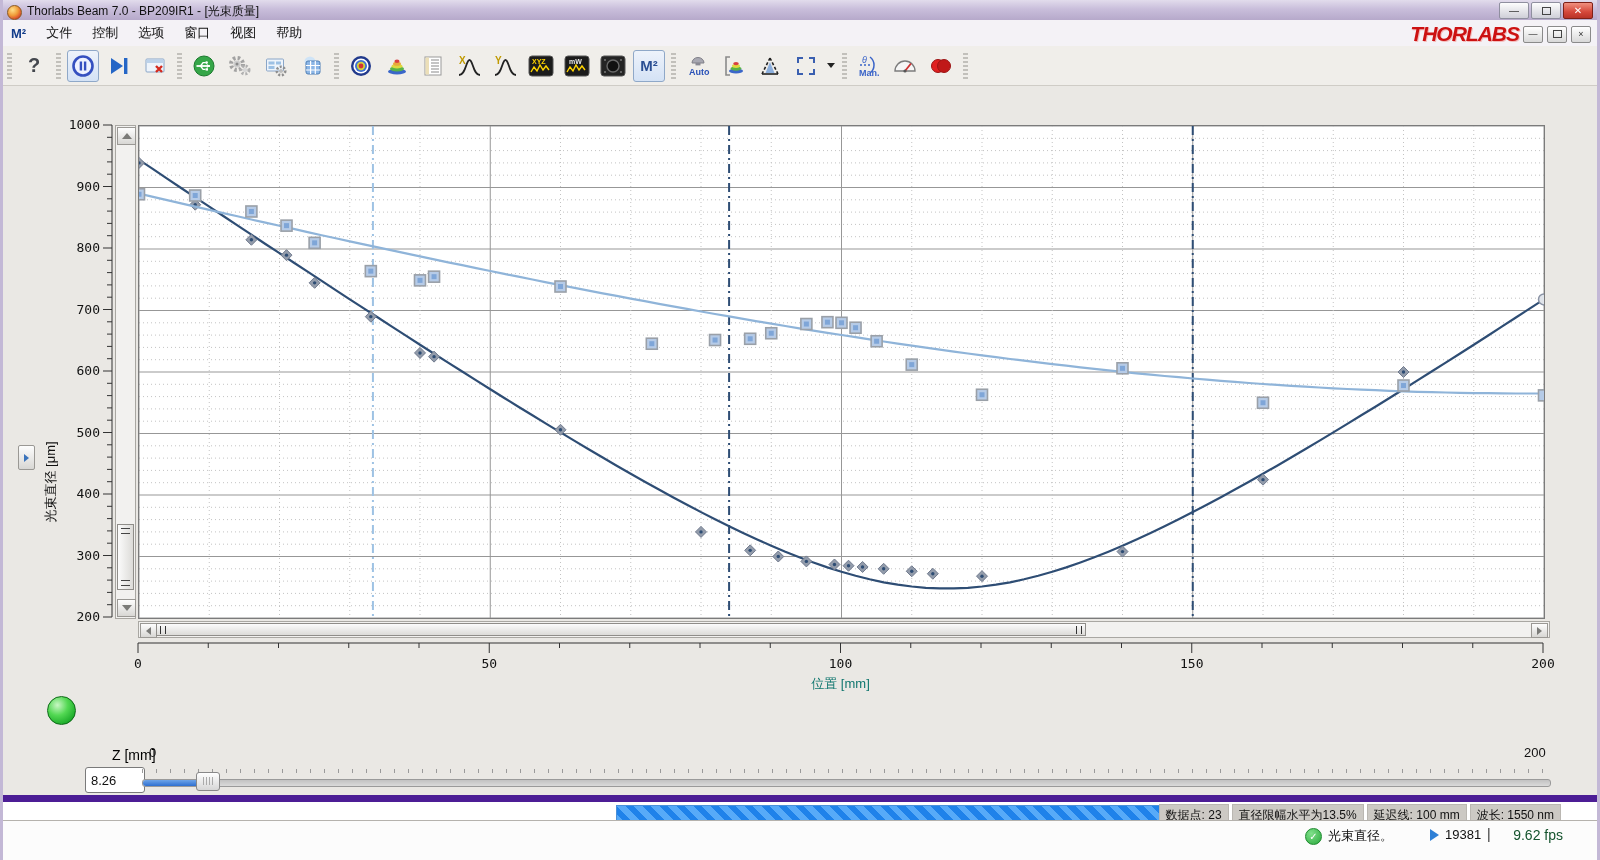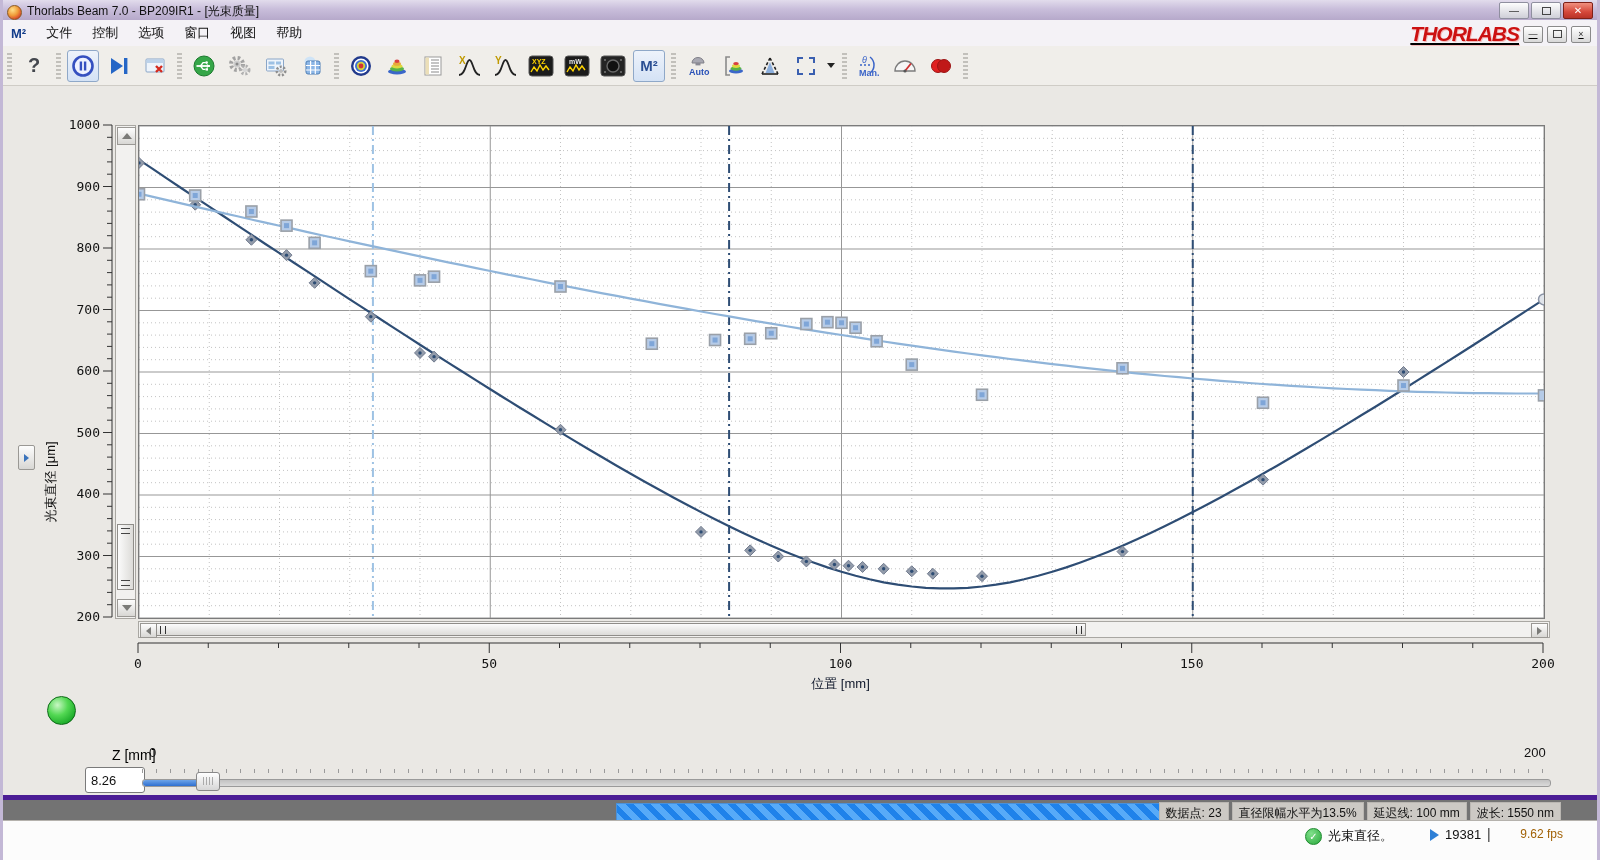--- a/index.html
+++ b/index.html
@@ -15,21 +15,21 @@
   .winbtn{width:28px;height:15px;border:1px solid #8f8f9f;border-radius:2px;
     background:linear-gradient(#fdfdfd,#cfcfd8);display:flex;align-items:center;justify-content:center;
     font-size:10px;line-height:1;color:#333;}
   .winbtn.close{background:linear-gradient(#f0907f,#d5473a 60%,#b93328);color:#fff;border-color:#7e2018;}
   .glyph-box{width:7px;height:6px;border:1px solid #444;display:inline-block;}
   
   .menubar{position:absolute;left:0;top:20px;width:100%;height:26px;background:#f4f2f6;
     border-bottom:1px solid #d7d4cf;display:flex;align-items:center;font-size:13px;}
   .menu-item{padding:4px 10px;color:#111;}
   .menu-item.m2{font-weight:bold;color:#123c8a;padding-left:8px;}
-  .brandrow{position:absolute;top:22px;right:6px;display:flex;align-items:center;gap:4px;text-decoration:underline;}
+  .brandrow{position:absolute;top:22px;right:6px;display:flex;align-items:center;gap:4px;}
   .logo{font-size:21px;font-weight:bold;font-style:italic;color:#cc1111;letter-spacing:-1px;
     text-shadow:1px 1px 0 #f4bcbc;}
   .mdibtn{width:18px;height:15px;border:1px solid #8a8a8a;border-radius:2px;background:linear-gradient(#fff,#d8d8d8);
     display:flex;align-items:center;justify-content:center;font-size:9px;color:#333;}
   .datetime{position:absolute;top:49px;right:9px;text-align:right;font-size:13px;color:#111;line-height:16px;}
   
   .toolbar{position:absolute;left:0;top:46px;width:100%;height:39px;background:#f0eeea;
     border-bottom:1px solid #cfccc6;display:flex;align-items:center;}
   .tb-grip{width:5px;height:26px;margin:0 4px;
     background:repeating-linear-gradient(180deg,#c2c0bb 0 2px,transparent 2px 4px);}
@@ -47,21 +47,21 @@
     background:linear-gradient(#f2f0ec,#d9d5cf);padding:3px 12px 4px;margin-right:2px;border-radius:2px 2px 0 0;}
   .tab.active{background:#eceae6;border-top:2px solid #3b74bc;padding-top:5px;position:relative;top:1px;}
   
   .content{position:absolute;left:0;top:115px;width:100%;height:680px;background:#eae8e4;}
   .ylab{position:absolute;left:-52px;top:358px;width:200px;text-align:center;font-size:13px;color:#111;
     transform:rotate(-90deg);}
   #yaxis-svg{position:absolute;left:60px;top:10px;overflow:visible;}
   #xaxis-svg{position:absolute;left:135px;top:527px;overflow:visible;}
   #yaxis-svg text,#xaxis-svg text{font-family:"DejaVu Sans Mono",monospace;font-size:13px;fill:#111;}
   #plot-svg{position:absolute;left:135px;top:10px;background:#fff;border:1px solid #7b7b7b;}
-  .xtitle{position:absolute;left:135px;top:560px;width:1405px;text-align:center;font-size:13px;color:#0f172a;}
+  .xtitle{position:absolute;left:135px;top:560px;width:1405px;text-align:center;font-size:13px;color:#0f766e;}
   .result{position:absolute;left:135px;top:580px;width:1405px;text-align:center;font-size:21px;font-weight:bold;color:#000;}
   
   .vscroll{position:absolute;left:112px;top:10px;width:21px;height:494px;background:#f2f1ef;border:1px solid #a9a7a2;box-sizing:border-box;}
   .varrow{position:absolute;left:1px;width:17px;height:16px;background:linear-gradient(#fdfdfd,#d8d7d4);
     border:1px solid #9a9894;display:flex;align-items:center;justify-content:center;}
   .tri-up{width:0;height:0;border-left:5px solid transparent;border-right:5px solid transparent;border-bottom:6px solid #7b7b78;}
   .tri-down{width:0;height:0;border-left:5px solid transparent;border-right:5px solid transparent;border-top:6px solid #7b7b78;}
   .vthumb{position:absolute;left:1px;top:398px;width:17px;height:66px;background:linear-gradient(90deg,#fbfbfb,#dcdbd8);
     border:1px solid #8f8d89;display:flex;flex-direction:column;justify-content:space-between;align-items:center;padding:3px 0;box-sizing:border-box;}
   .vgrip{width:9px;height:4px;border-top:1px solid #444;border-bottom:1px solid #444;}
@@ -88,34 +88,34 @@
   .zticks{position:absolute;left:0;top:2px;width:100%;height:4px;
     background:repeating-linear-gradient(90deg,#9b9b9b 0 1px,transparent 1px 14px);}
   .ztrack{position:absolute;left:0;top:12px;width:100%;height:6px;background:linear-gradient(#c2c2c2,#dadada);
     border:1px solid #9a9a9a;border-radius:3px;}
   #z-fill{position:absolute;left:0;top:0;height:100%;background:linear-gradient(#6ea4e8,#2f6fd0);border-radius:3px 0 0 3px;}
   #z-handle{position:absolute;top:5px;width:22px;height:17px;background:linear-gradient(#ffffff,#d6d6d6);
     border:1px solid #888;border-radius:3px;}
   #z-handle::after{content:"";position:absolute;left:6px;top:4px;width:10px;height:8px;
     background:repeating-linear-gradient(90deg,#aaa 0 1px,transparent 1px 3px);}
   
-  .statusbar{position:absolute;left:0;top:795px;width:100%;height:25px;background:#737373;border-top:5px solid #4c1d95;}
+  .statusbar{position:absolute;left:0;top:795px;width:100%;height:25px;background:#ffffff;border-top:7px solid #4c1d95;}
   .progress{position:absolute;left:613px;top:3px;width:551px;height:17px;border:1px solid #4a90d9;background:#fff;}
   #progress-fill{height:100%;background:repeating-linear-gradient(45deg,#57aaf8 0 6px,#1f82ea 6px 12px);}
   .pct{position:absolute;left:1169px;top:5px;font-size:12px;color:#111;}
   .segments{position:absolute;right:36px;top:2px;display:flex;gap:3px;}
   .seg{background:#ccc9c4;border:1px solid #bab7b2;padding:2px 6px;font-size:12px;color:#111;white-space:nowrap;}
   
   .bottombar{position:absolute;left:0;top:820px;width:100%;height:40px;background:#fcfcfc;border-top:1px solid #b5b2ad;}
   .err{position:absolute;left:1302px;top:6px;display:flex;align-items:center;gap:6px;font-size:13px;color:#111;}
   .check{width:15px;height:15px;border-radius:50%;background:radial-gradient(circle at 35% 30%,#7fe08a,#2aa83c);
     color:#fff;font-size:10px;display:flex;align-items:center;justify-content:center;border:1px solid #1d8a2e;}
   .counter{position:absolute;left:1427px;top:6px;display:flex;align-items:center;gap:6px;font-size:13px;color:#111;}
   .pipe{position:absolute;left:1484px;top:5px;font-size:14px;color:#333;}
-  .fps{position:absolute;right:34px;top:6px;font-size:12px;color:#a16207;}
+  .fps{position:absolute;right:34px;top:6px;font-size:14px;color:#14532d;}
 </style>
 </head>
 <body>
 
 <div class="app">
 
   <div class="titlebar">
     <span class="app-icon"></span>
     <span>Thorlabs Beam 7.0 - BP209IR1 - [光束质量]</span>
     <span class="winbtns">

